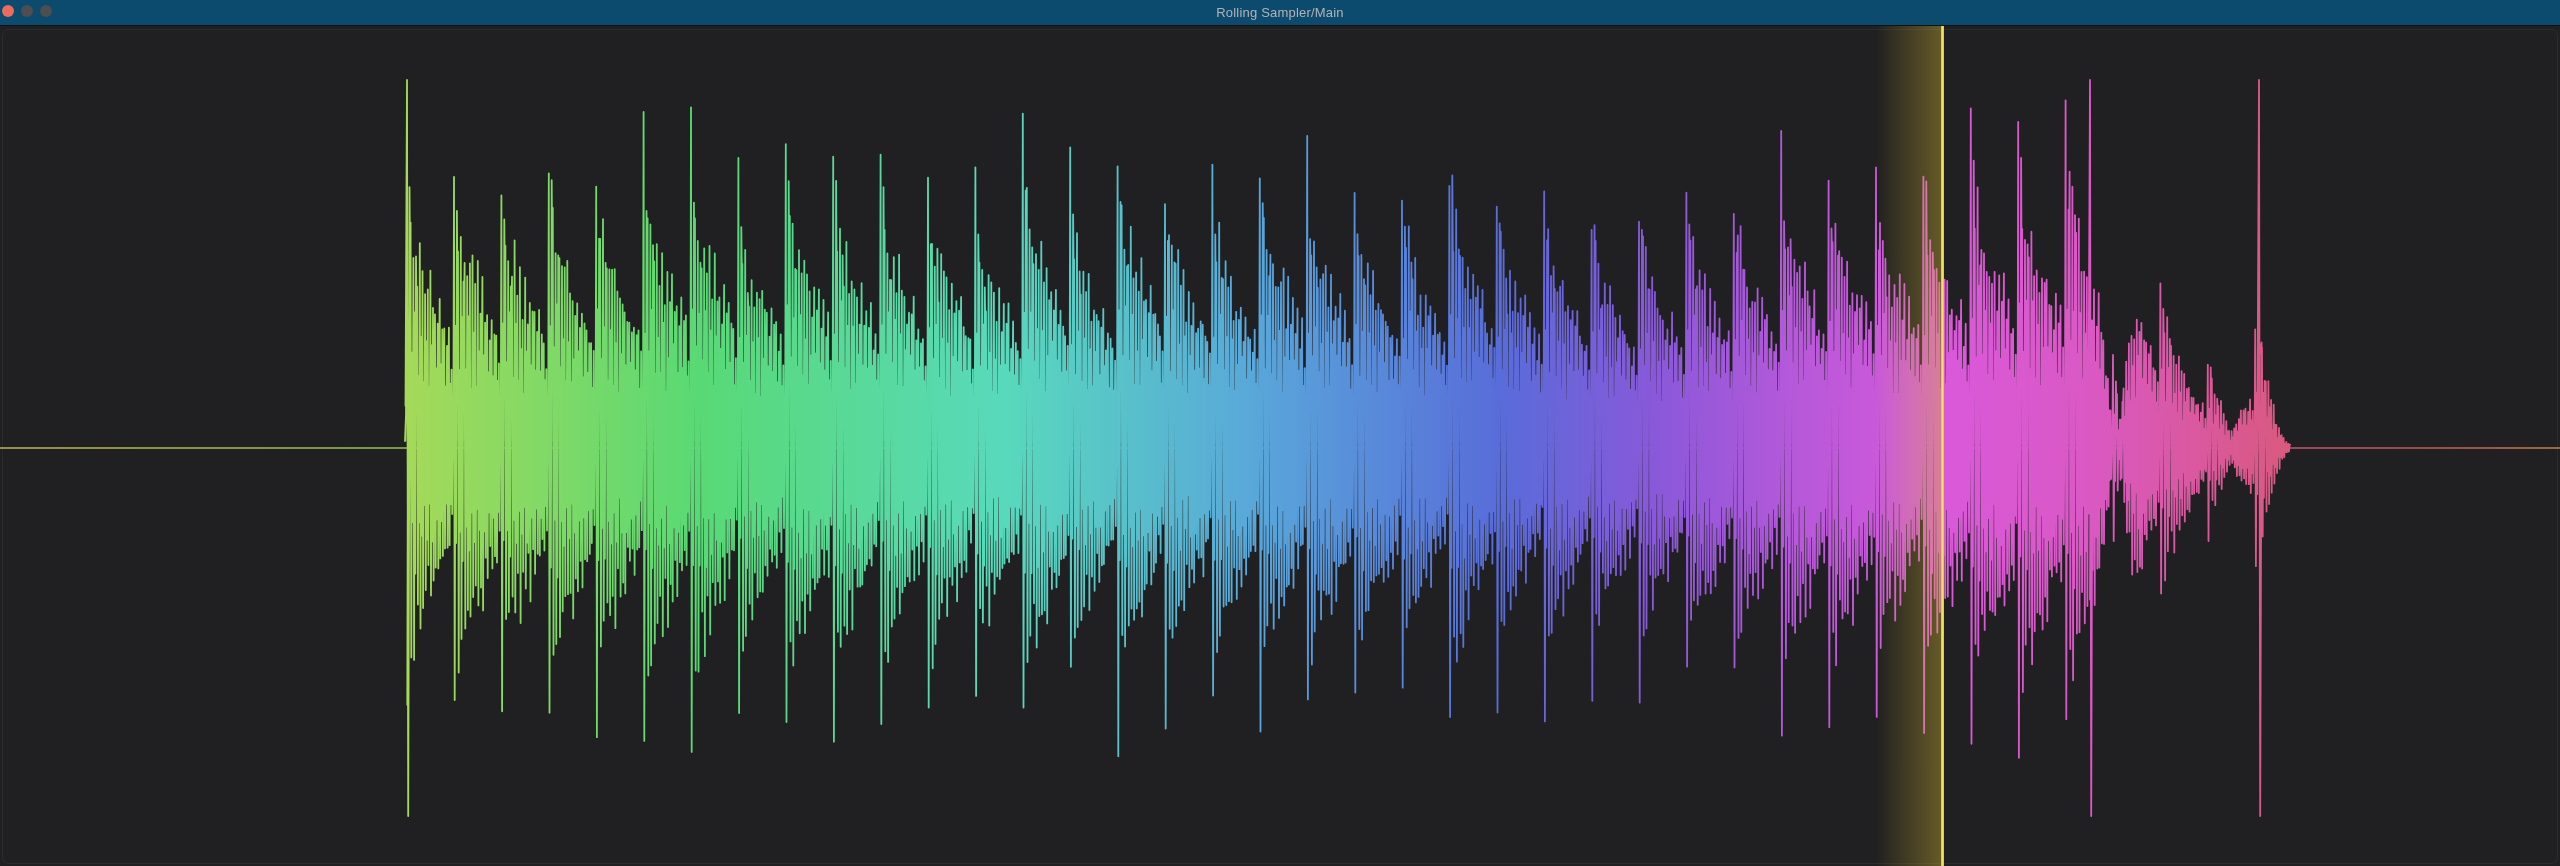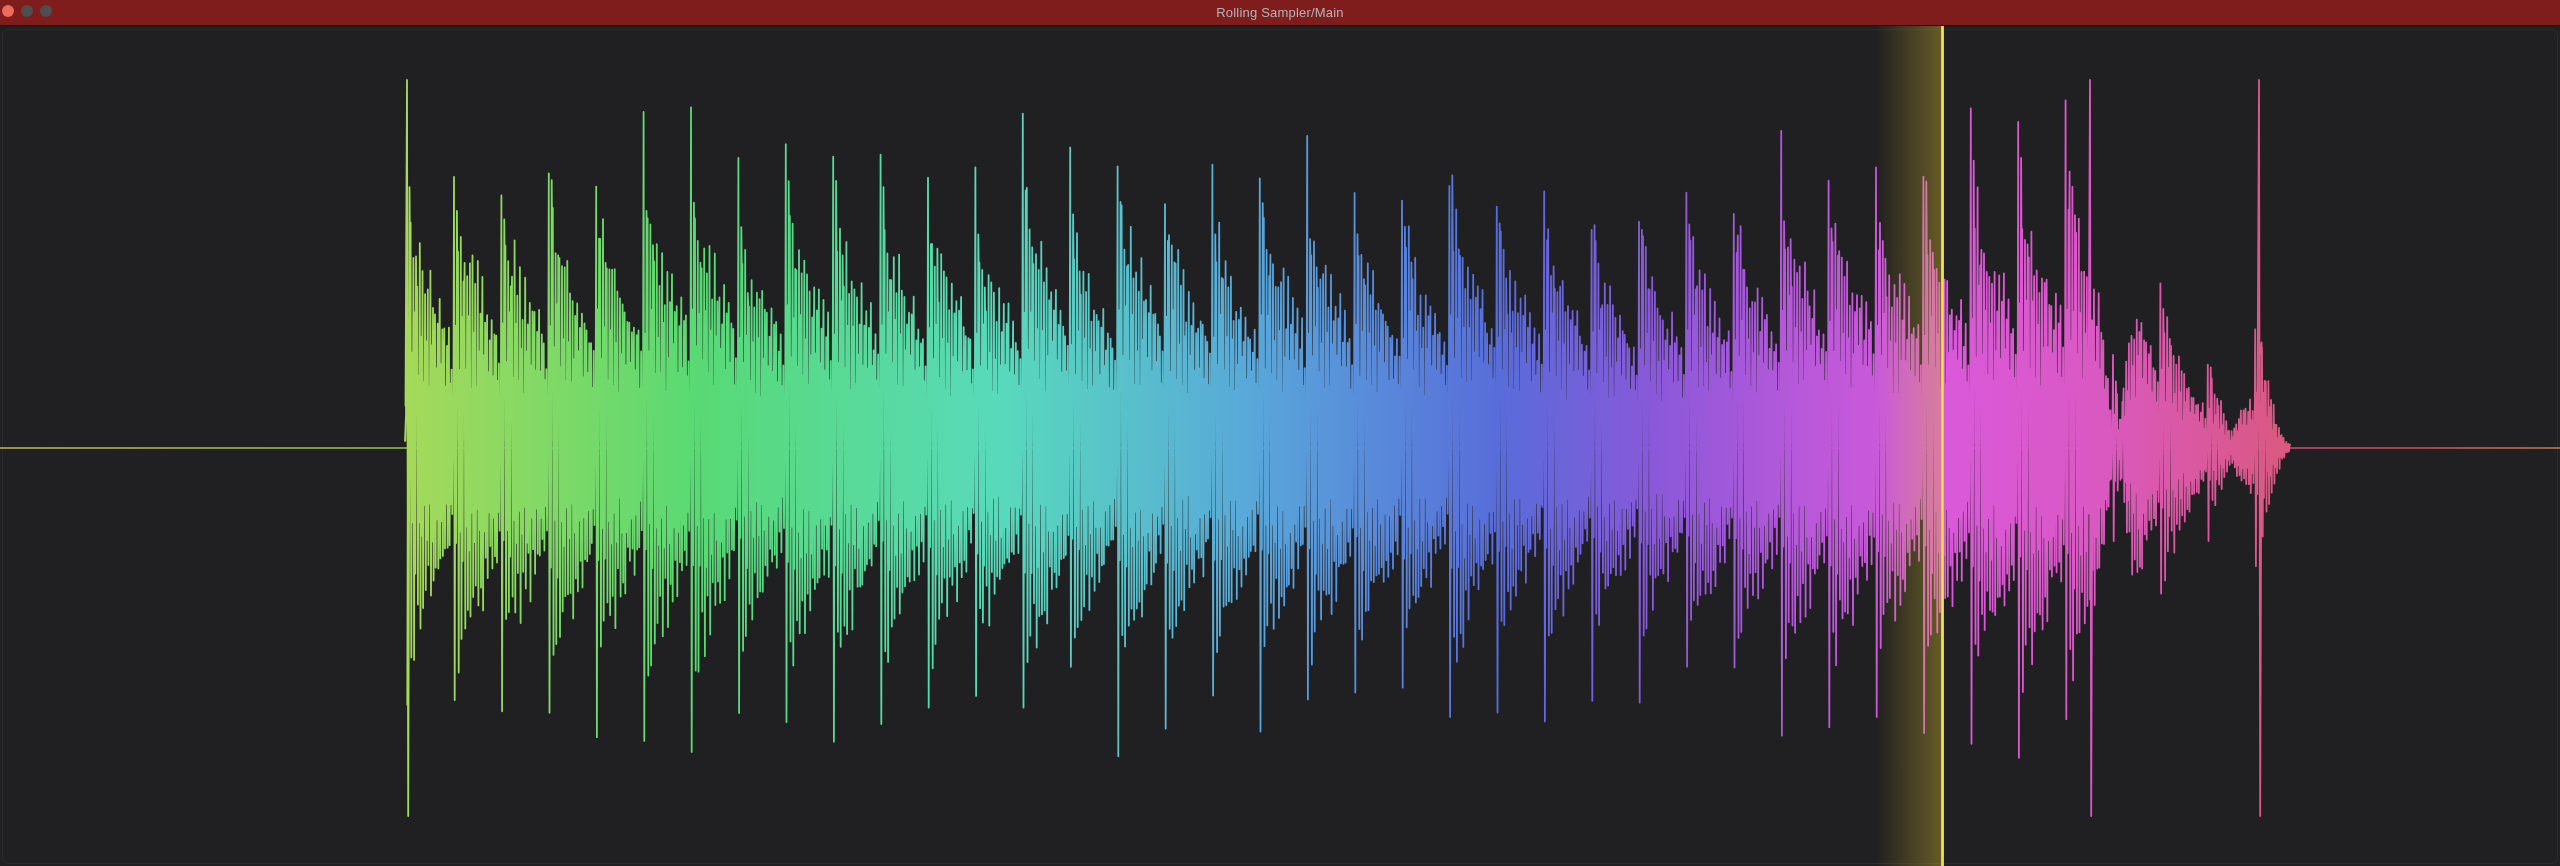--- a/index.html
+++ b/index.html
@@ -22,21 +22,21 @@
     text-align:center;font-size:13px;color:#b3b2b6;letter-spacing:.2px;
     -webkit-user-select:none;user-select:none;
   }
   .content{position:relative;width:2560px;height:840px;overflow:hidden;}
   .content svg{position:absolute;left:0;top:0;}
 </style>
 </head>
 <body style="background: rgb(32, 31, 33);">
 
 <div class="window">
-  <div class="titlebar" style="background: #7f1d1d; height: 26px;">
+  <div class="titlebar" style="background: #0c4a6e; height: 26px;">
     <div class="traffic-lights">
       <span class="tl" style="background: rgb(237, 106, 94);"></span>
       <span class="tl" style="background: rgb(78, 77, 80);"></span>
       <span class="tl" style="background: rgb(78, 77, 80);"></span>
     </div>
     <div class="title" style="color: rgb(179, 178, 182);">Rolling Sampler/Main</div>
   </div>
   <div class="content" id="content">
 <svg width="2560" height="840" viewBox="0 0 2560 840" xmlns="http://www.w3.org/2000/svg">
   <defs>

